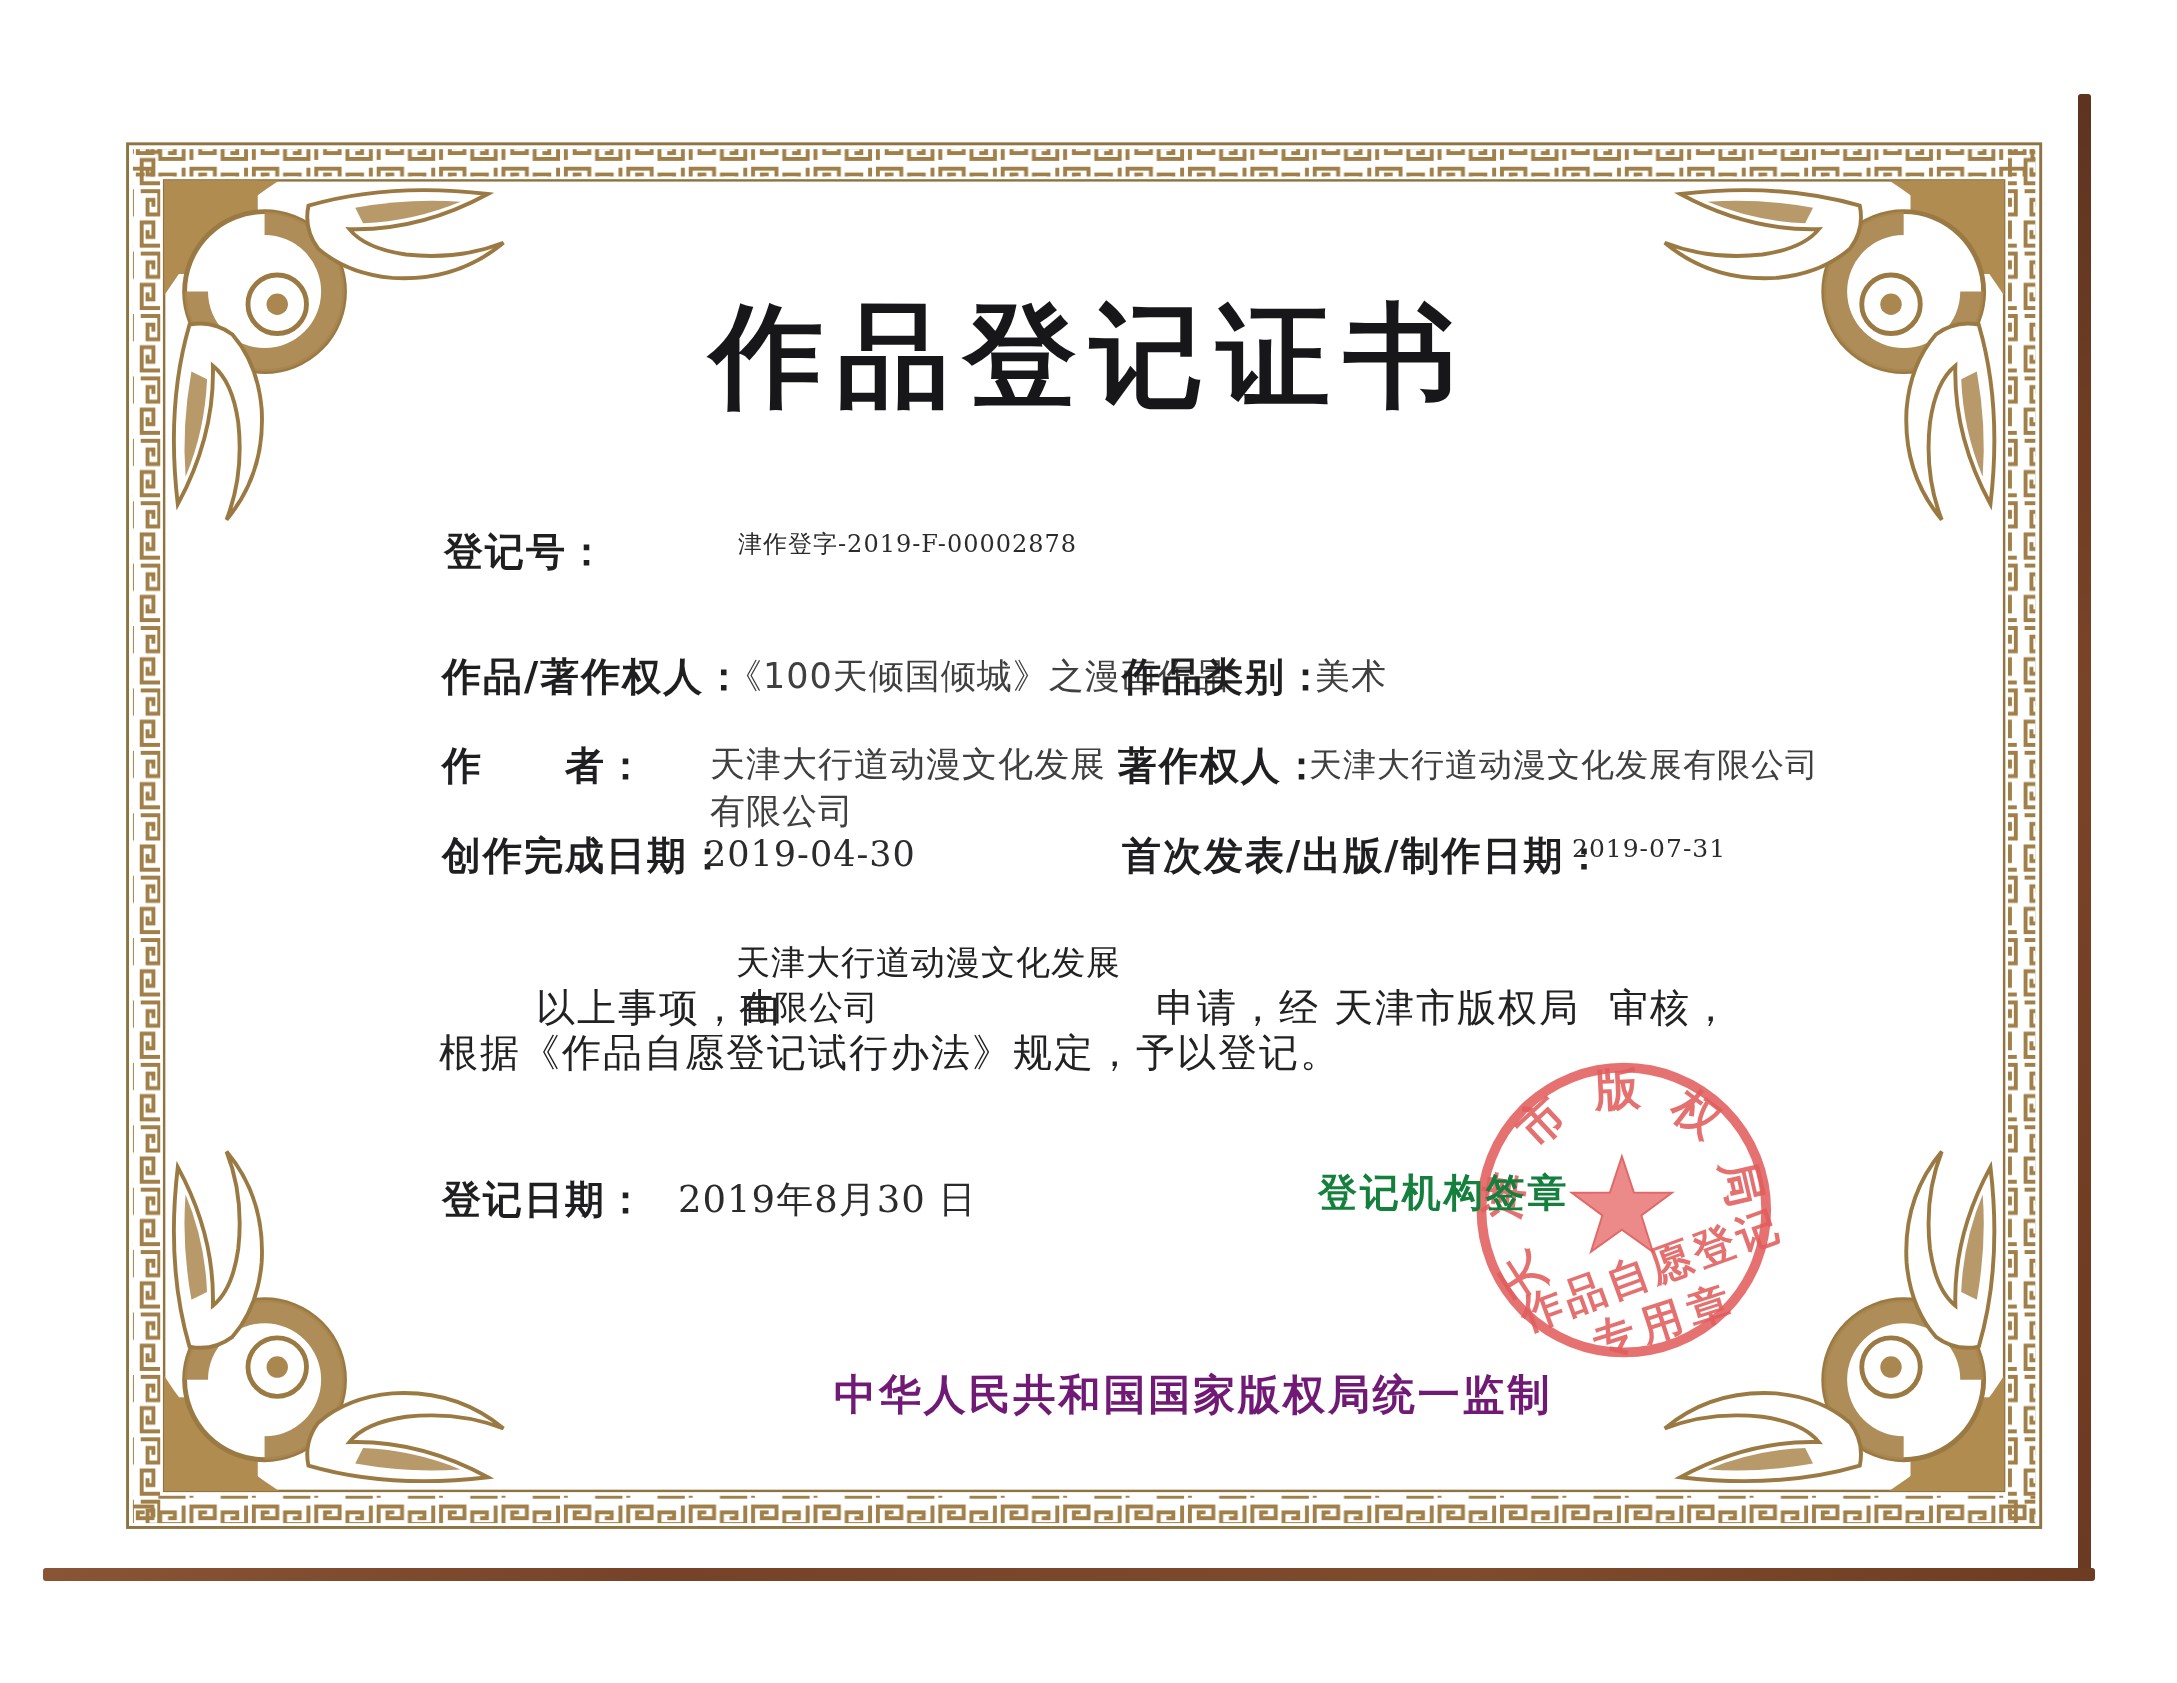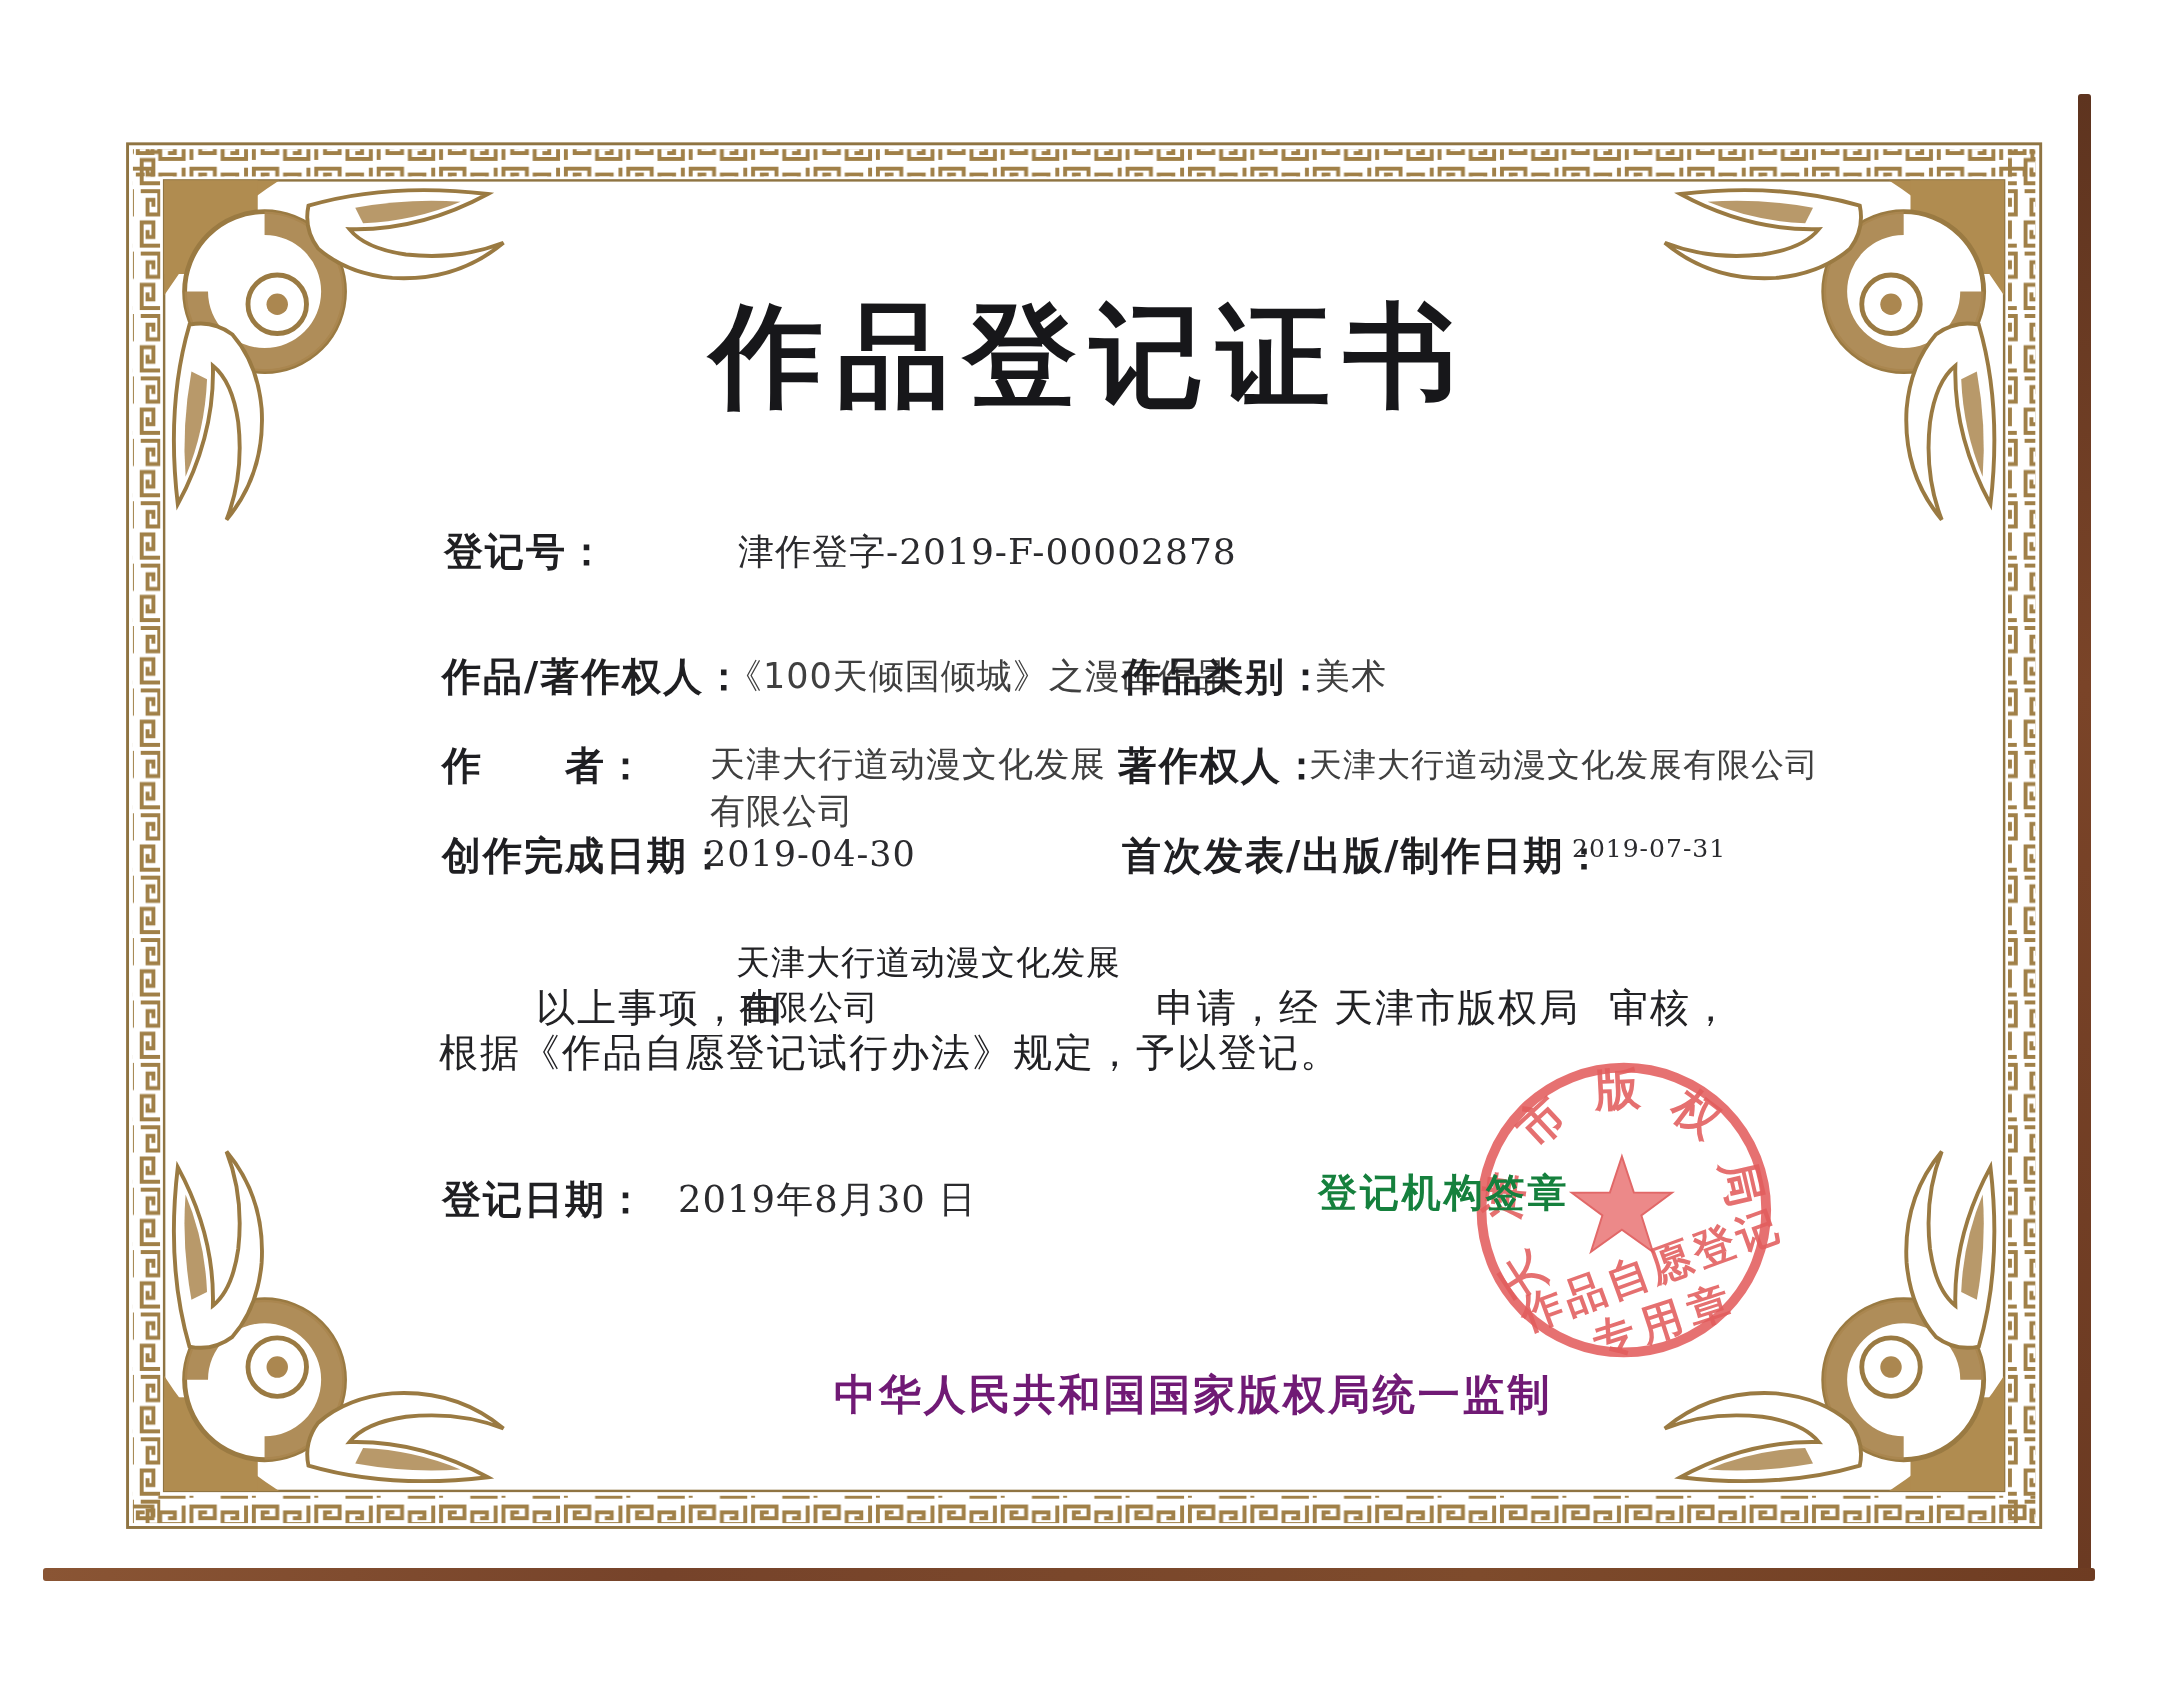--- a/index.html
+++ b/index.html
@@ -3,21 +3,21 @@
 <meta charset="utf-8">
 <style>
   html,body{margin:0;padding:0;background:#ffffff;}
   .stage{
     position:relative;width:2178px;height:1683px;background:#ffffff;overflow:hidden;
     font-family:"DejaVu Sans","Liberation Sans",sans-serif;color:#232325;text-align:center;
   }
   .abs{position:absolute;white-space:nowrap;}
   .label{font-size:39px;font-weight:600;letter-spacing:2px;color:#1f1f22;}
   .value{font-size:35px;color:#404040;letter-spacing:1px;}
-  .value-num{font-family:"DejaVu Serif","Liberation Serif",serif;font-size:36px;color:#2b2b2e;letter-spacing:1px;}
+  .value-num{font-family:"DejaVu Serif","Liberation Serif",serif;font-size:24px;color:#2b2b2e;letter-spacing:1px;}
   .title{
     font-family:"DejaVu Serif","Liberation Serif",serif;
     font-size:113px;font-weight:bold;letter-spacing:13.7px;color:#17171a;
   }
   .stmt{font-size:39px;color:#222225;letter-spacing:2px;}
   .stmt-small{font-size:34px;color:#222225;letter-spacing:1px;}
   .footer-line{
     font-family:"DejaVu Serif","Liberation Serif",serif;
     font-size:42px;font-weight:bold;letter-spacing:2.9px;color:#701a75;
   }

